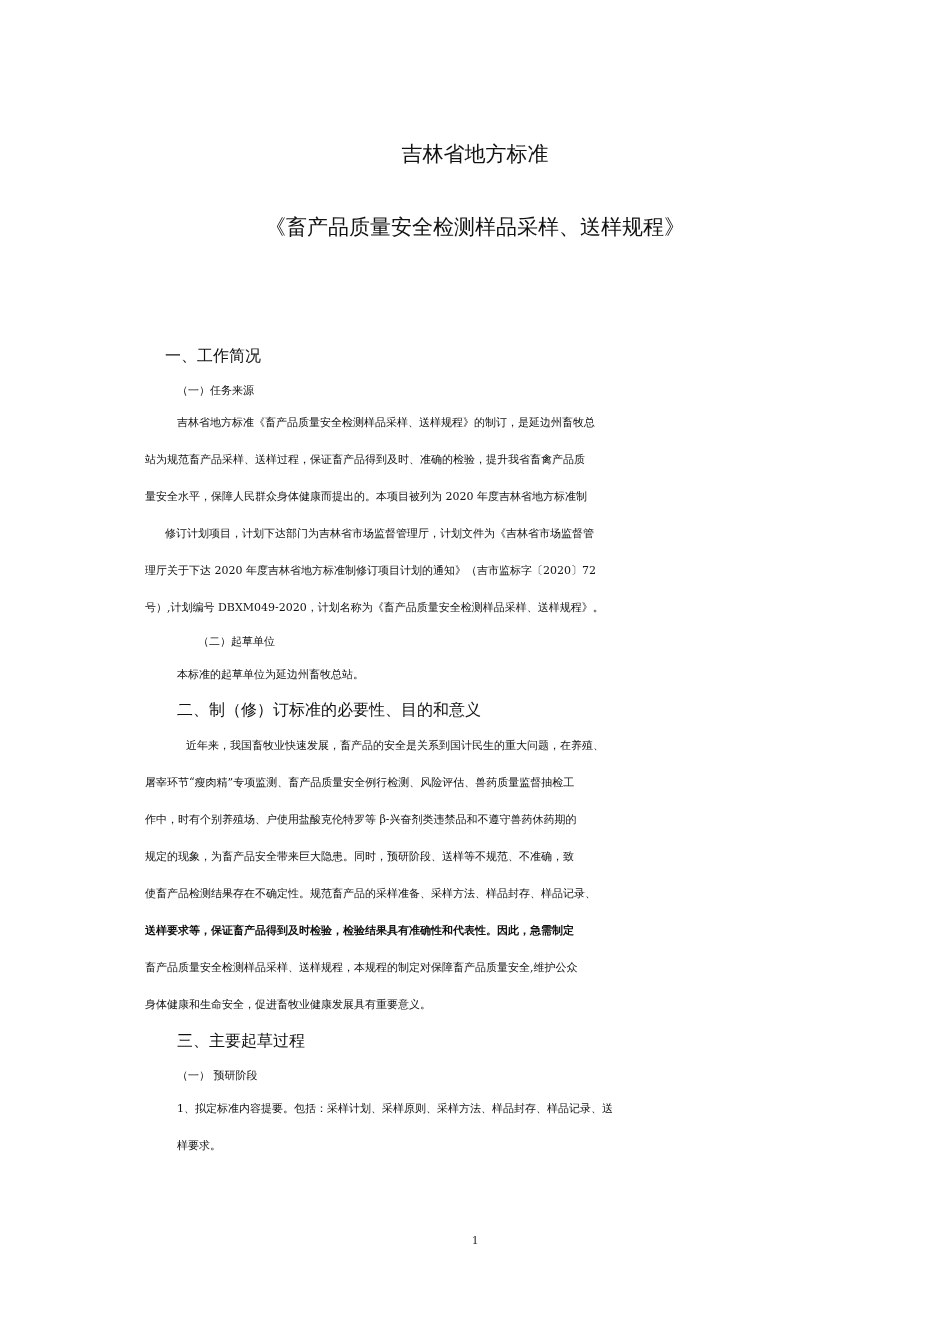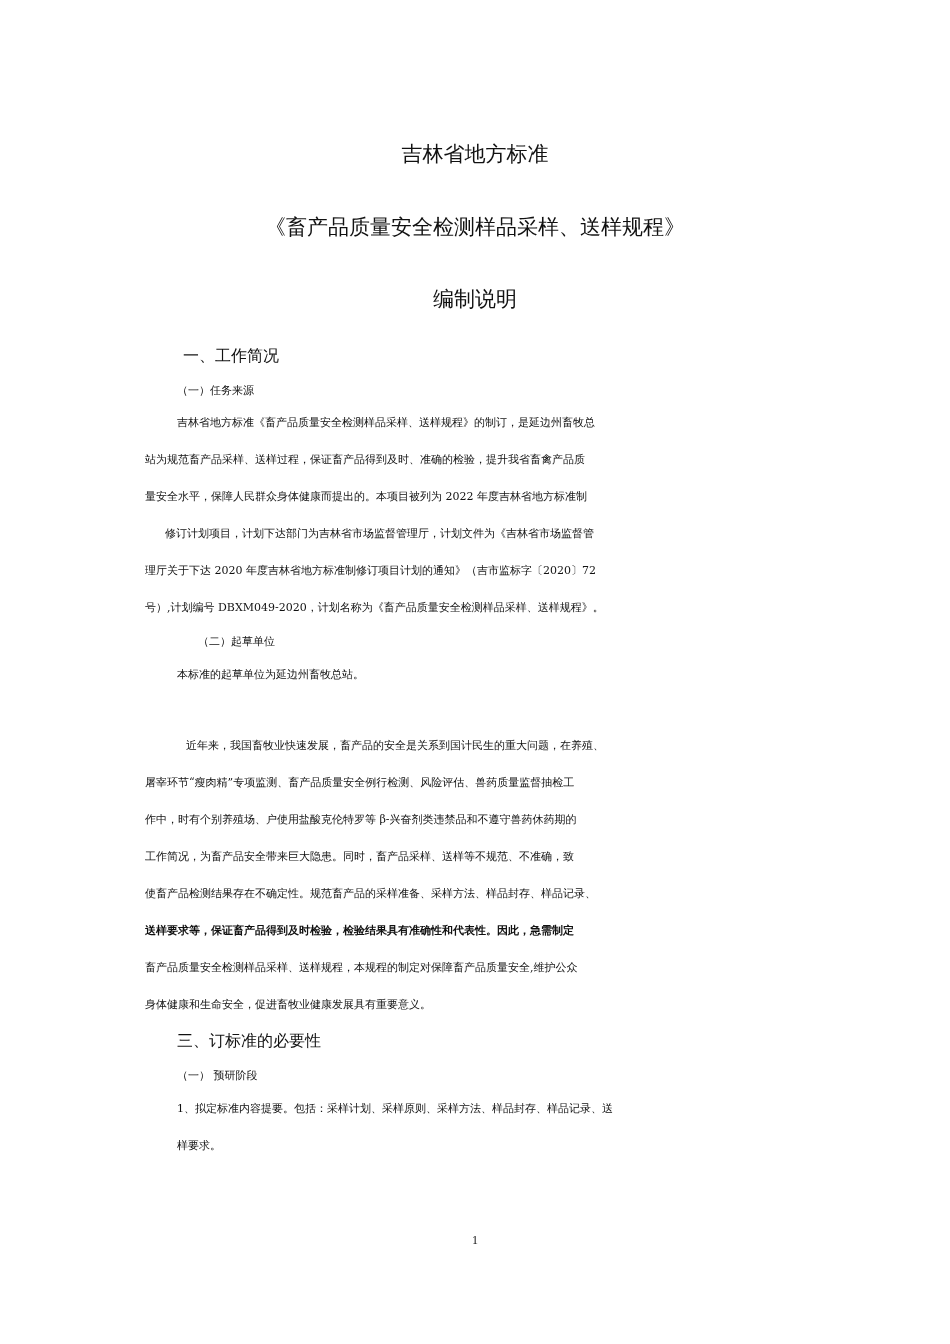--- a/index.html
+++ b/index.html
@@ -13,50 +13,50 @@
   .footer { position: absolute; top: 1233px; left: 0; width: 950px; text-align: center;
             font-size: 12px; font-family: "Liberation Serif", serif; }
 </style>
 </head>
 <body>
 
 <div class="page">
 
   <div class="title" style="top:140px;">吉林省地方标准</div>
   <div class="title" style="top:213px;">《畜产品质量安全检测样品采样、送样规程》</div>
-  <div class="title" style="top:285px;">编制说明</div>
 
-  <div class="line h1" style="left:183px; top:346px;">一、工作简况</div>
+  <div class="line h1" style="left:165px; top:346px;">一、工作简况</div>
   <div class="line" style="left:177px; top:381px;">（一）任务来源</div>
 
   <div>
     <div class="line" style="left:177px; top:413px;">吉林省地方标准《畜产品质量安全检测样品采样、送样规程》的制订，是延边州畜牧总</div>
     <div class="line" style="left:145px; top:450px;">站为规范畜产品采样、送样过程，保证畜产品得到及时、准确的检验，提升我省畜禽产品质</div>
-    <div class="line" style="left:145px; top:487px;">量安全水平，保障人民群众身体健康而提出的。本项目被列为 2022 年度吉林省地方标准制</div>
+    <div class="line" style="left:145px; top:487px;">量安全水平，保障人民群众身体健康而提出的。本项目被列为 2020 年度吉林省地方标准制</div>
     <div class="line" style="left:145px; top:524px;margin-left:20px;">修订计划项目，计划下达部门为吉林省市场监督管理厅，计划文件为《吉林省市场监督管</div>
     <div class="line" style="left:145px; top:561px;">理厅关于下达 2020 年度吉林省地方标准制修订项目计划的通知》（吉市监标字〔2020〕72</div>
     <div class="line" style="left:145px; top:598px;">号）,计划编号 DBXM049-2020，计划名称为《畜产品质量安全检测样品采样、送样规程》。</div>
   </div>
 
   <div class="line" style="left:177px; top:632px;margin-left:21px;">（二）起草单位</div>
   <div class="line" style="left:177px; top:665px;">本标准的起草单位为延边州畜牧总站。</div>
 
+  <div class="line h1" style="left:177px; top:700px;">二、制（修）订标准的必要性、目的和意义</div>
 
   <div>
     <div class="line" style="left:186px; top:736px;">近年来，我国畜牧业快速发展，畜产品的安全是关系到国计民生的重大问题，在养殖、</div>
     <div class="line" style="left:145px; top:773px;">屠宰环节“瘦肉精”专项监测、畜产品质量安全例行检测、风险评估、兽药质量监督抽检工</div>
     <div class="line" style="left:145px; top:810px;">作中，时有个别养殖场、户使用盐酸克伦特罗等 β-兴奋剂类违禁品和不遵守兽药休药期的</div>
-    <div class="line" style="left:145px; top:847px;">工作简况，为畜产品安全带来巨大隐患。同时，畜产品采样、送样等不规范、不准确，致</div>
+    <div class="line" style="left:145px; top:847px;">规定的现象，为畜产品安全带来巨大隐患。同时，预研阶段、送样等不规范、不准确，致</div>
     <div class="line" style="left:145px; top:884px;">使畜产品检测结果存在不确定性。规范畜产品的采样准备、采样方法、样品封存、样品记录、</div>
     <div class="line" style="left:145px; top:921px;font-weight:bold;">送样要求等，保证畜产品得到及时检验，检验结果具有准确性和代表性。因此，急需制定</div>
     <div class="line" style="left:145px; top:958px;">畜产品质量安全检测样品采样、送样规程，本规程的制定对保障畜产品质量安全,维护公众</div>
     <div class="line" style="left:145px; top:995px;">身体健康和生命安全，促进畜牧业健康发展具有重要意义。</div>
   </div>
 
-  <div class="line h1" style="left:177px; top:1031px;">三、订标准的必要性</div>
+  <div class="line h1" style="left:177px; top:1031px;">三、主要起草过程</div>
   <div class="line" style="left:177px; top:1066px;">（一） 预研阶段</div>
 
   <div>
     <div class="line" style="left:177px; top:1099px;">1、拟定标准内容提要。包括：采样计划、采样原则、采样方法、样品封存、样品记录、送</div>
     <div class="line" style="left:177px; top:1136px;">样要求。</div>
   </div>
 
   <div class="footer">1</div>
 </div>
 

